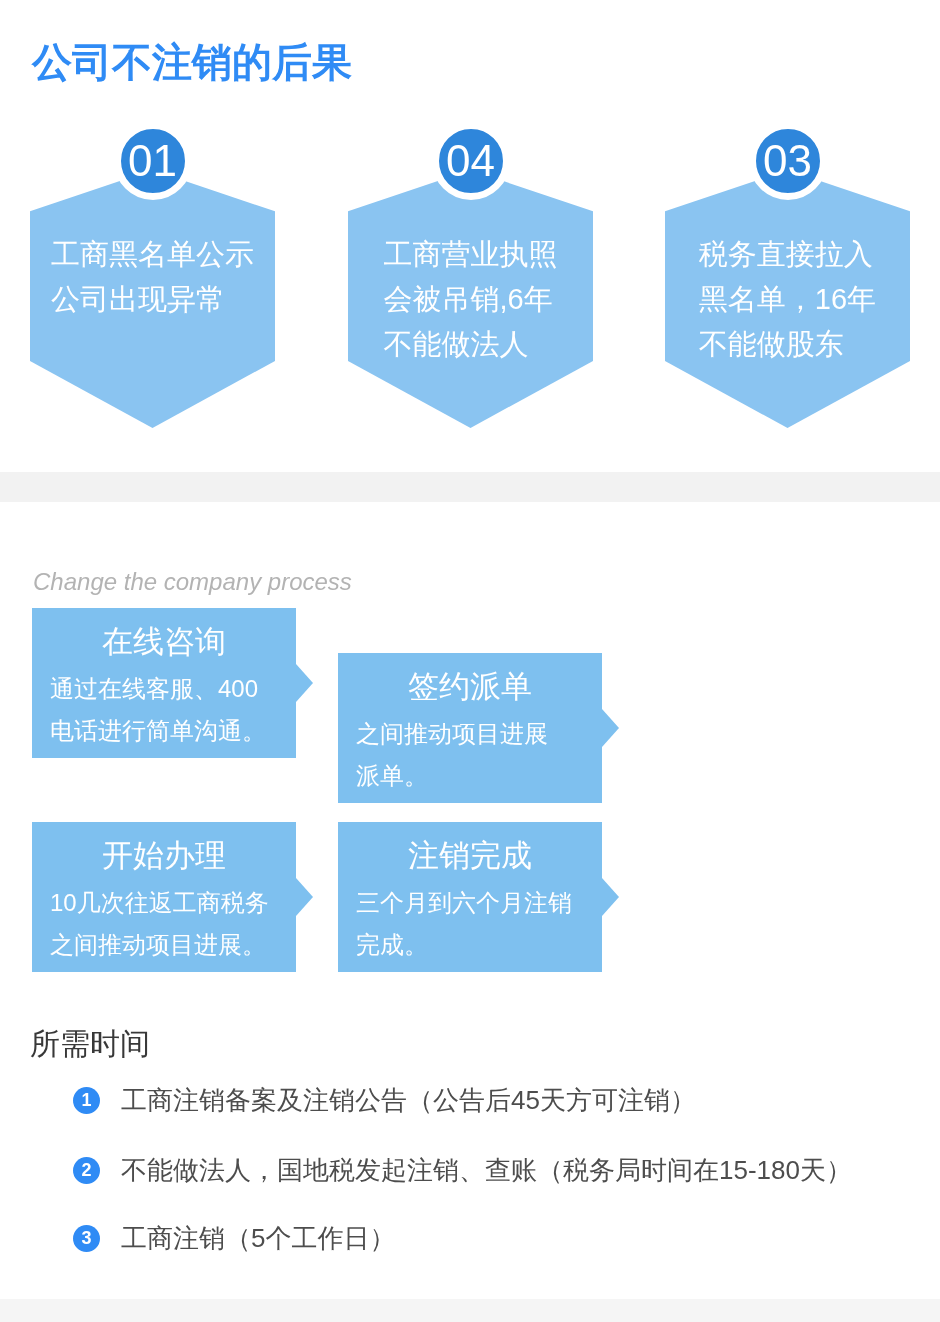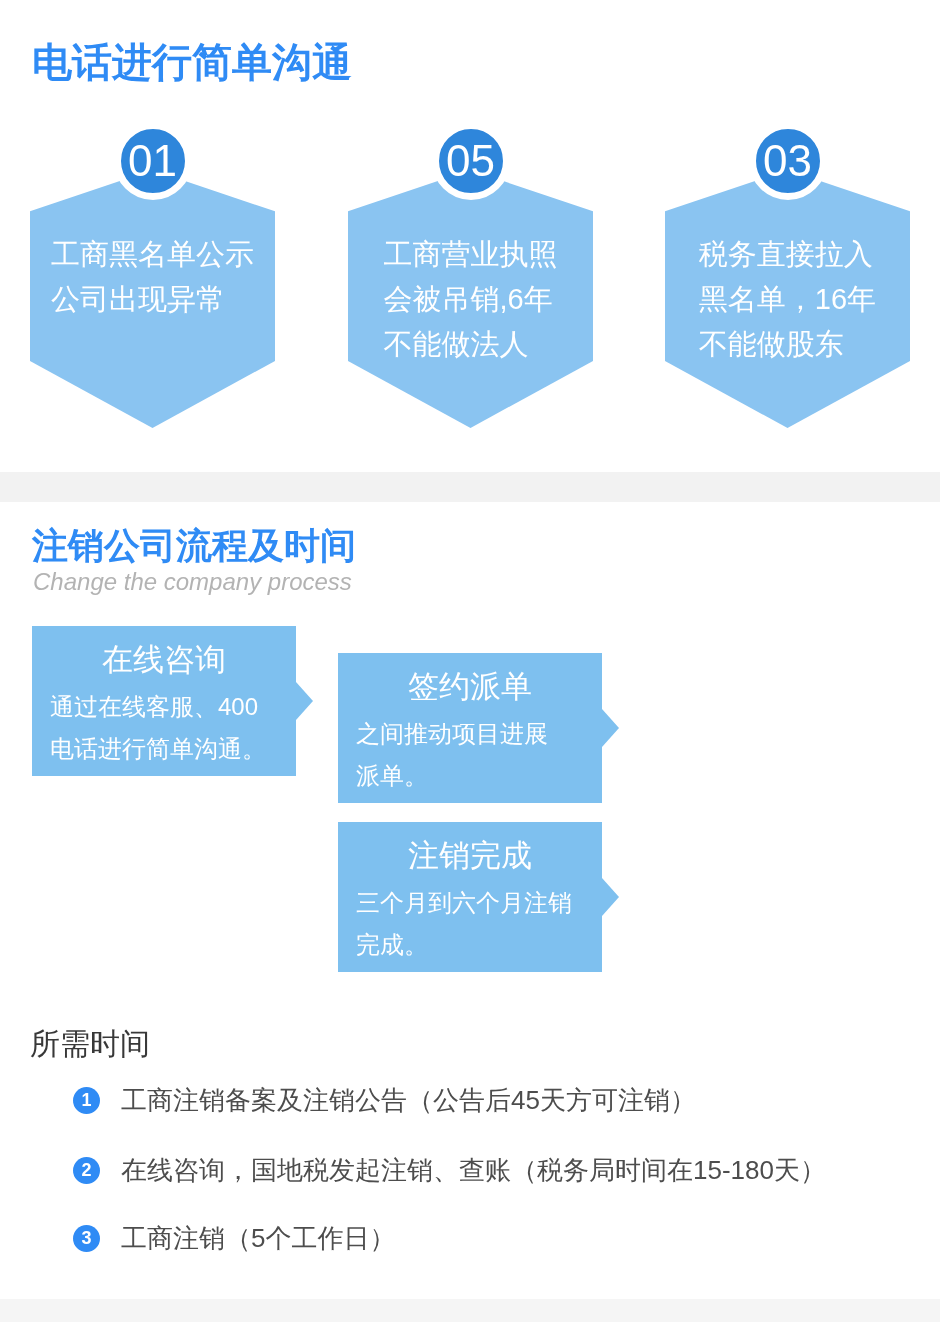--- a/index.html
+++ b/index.html
@@ -168,37 +168,37 @@
     font-size: 26px;
     color: var(--body-text);
     white-space: nowrap;
   }
 </style>
 </head>
 <body>
 
 <div class="page">
 
-  <h1 class="sec1-title">电话进行简单沟通</h1>
+  <h1 class="sec1-title">公司不注销的后果</h1>
 
   <div class="hex-group" style="left:30px">
     <div class="hex-shape"></div>
     <div class="hex-badge">
       <span>01</span>
     </div>
     <div class="hex-text-wrap">
       <div class="hex-text">工商黑名单公示
 公司出现异常</div>
     </div>
   </div>
 
   <div class="hex-group" style="left:348px">
     <div class="hex-shape"></div>
     <div class="hex-badge">
-      <span>05</span>
+      <span>04</span>
     </div>
     <div class="hex-text-wrap">
       <div class="hex-text">工商营业执照
 会被吊销,6年
 不能做法人</div>
     </div>
   </div>
 
   <div class="hex-group" style="left:665px">
     <div class="hex-shape"></div>
@@ -207,56 +207,61 @@
     </div>
     <div class="hex-text-wrap">
       <div class="hex-text">税务直接拉入
 黑名单，16年
 不能做股东</div>
     </div>
   </div>
 
   <div class="band-mid"></div>
 
-  <h2 class="sec2-title">注销公司流程及时间</h2>
   <div class="sec2-subtitle">Change the company process</div>
 
-  <div class="step" style="left:32px; top:626px">
+  <div class="step" style="left:32px; top:608px">
     <div class="step-title">在线咨询</div>
     <div class="step-desc">通过在线客服、400
 电话进行简单沟通。</div>
     <div class="step-arrow"></div>
   </div>
 
   <div class="step" style="left:338px; top:653px">
     <div class="step-title">签约派单</div>
     <div class="step-desc">之间推动项目进展
 派单。</div>
     <div class="step-arrow"></div>
   </div>
 
 
+  <div class="step" style="left:32px; top:822px">
+    <div class="step-title">开始办理</div>
+    <div class="step-desc">10几次往返工商税务
+之间推动项目进展。</div>
+    <div class="step-arrow"></div>
+  </div>
 
   <div class="step" style="left:338px; top:822px">
     <div class="step-title">注销完成</div>
     <div class="step-desc">三个月到六个月注销
 完成。</div>
     <div class="step-arrow"></div>
   </div>
 
   <div class="tl-heading">所需时间</div>
 
   <div class="tl-item" style="top:1086px">
     <div class="tl-num">1</div>
     <div class="tl-text">工商注销备案及注销公告（公告后45天方可注销）</div>
   </div>
 
   <div class="tl-item" style="top:1156px">
     <div class="tl-num">2</div>
-    <div class="tl-text">在线咨询，国地税发起注销、查账（税务局时间在15-180天）</div>
+    <div class="tl-text">不能做法人，国地税发起注销、查账（税务局时间在15-180天）</div>
   </div>
 
   <div class="tl-item" style="top:1224px">
     <div class="tl-num">3</div>
     <div class="tl-text">工商注销（5个工作日）</div>
   </div>
 
   <div class="band-bottom"></div>
 
 </div>

